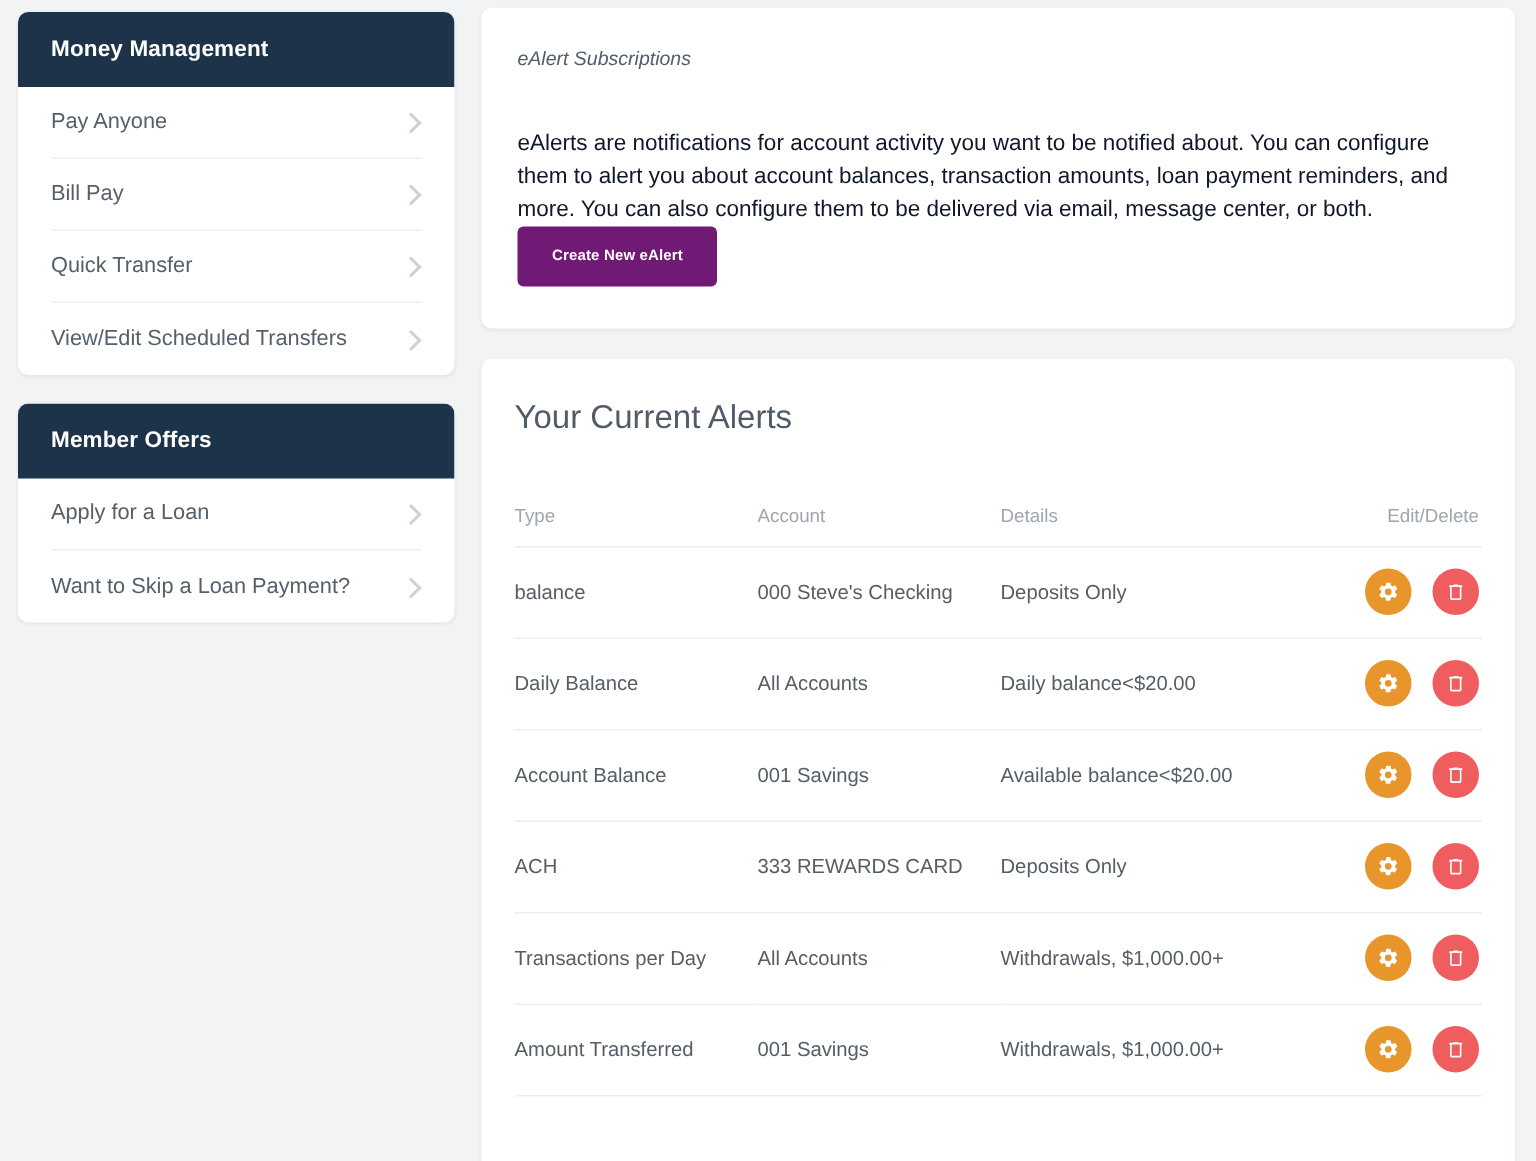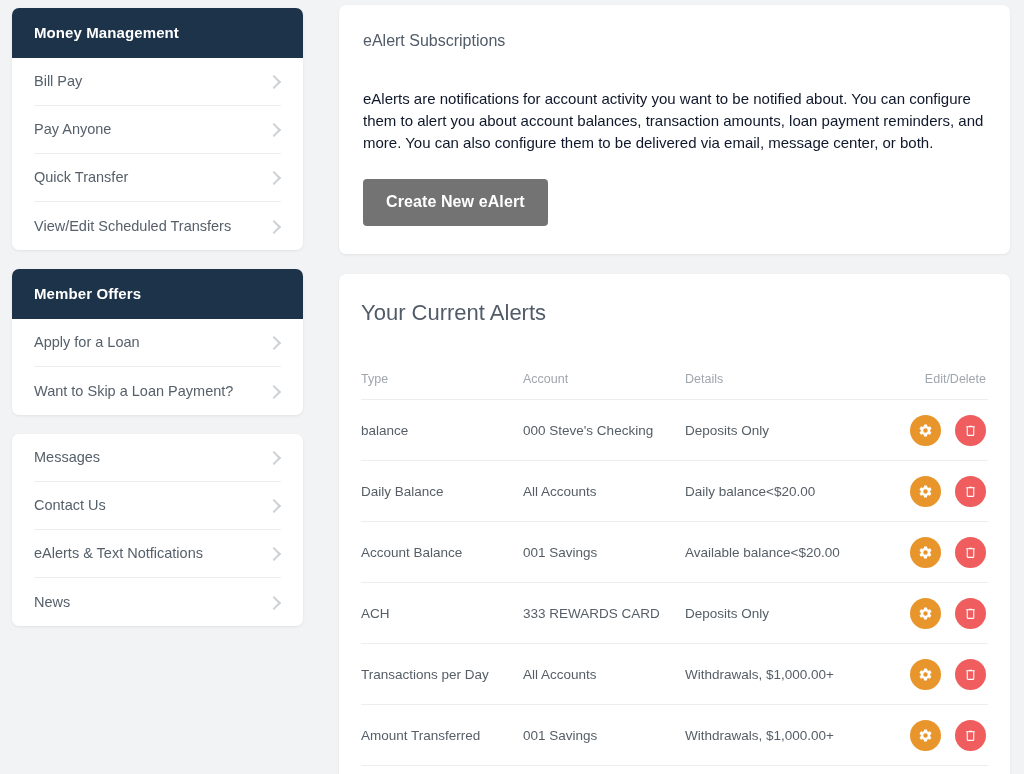--- a/index.html
+++ b/index.html
@@ -16,21 +16,21 @@
     color: #4d4d4d;
     -webkit-font-smoothing: antialiased;
   }
 
   .page {
     position: relative;
     width: 1024px;
     height: 774px;
     display: flex;
     align-items: flex-start;
-    gap: 36px;
+    gap: 18px;
     padding: 5px 14px 0 12px;
   }
 
   
   .sidebar {
     width: 291px;
     flex: 0 0 291px;
     display: flex;
     flex-direction: column;
     gap: 19px;
@@ -105,43 +105,43 @@
     background: #ffffff;
     border-radius: 7px;
     box-shadow: 0 1px 3px rgba(0,0,0,0.07);
   }
 
   .panel-intro {
     padding: 26px 24px 28px 24px;
   }
 
   .panel-title {
-    font-size: 16px;
+    font-size: 13px;
     color: #515c68;
     font-weight: normal;
     line-height: 1.2;
+    font-style: italic;
   }
 
   .intro-text {
     margin-top: 38px;
     font-size: 15px;
     line-height: 22px;
     color: #0f172a;
     max-width: 642px;
   }
 
   .btn-primary {
     display: inline-block;
-    margin-top: 25px;
-    background: #737373;
+    background: #701a75;
     color: #ffffff;
     border: none;
     border-radius: 4px;
     font-family: "Liberation Sans", sans-serif;
-    font-size: 16px;
+    font-size: 10px;
     font-weight: bold;
     padding: 14px 23px 15px 23px;
     cursor: pointer;
     letter-spacing: 0.1px;
   }
 
   
   .panel-alerts {
     padding: 26px 22px 0 22px;
     flex: 1 1 auto;
@@ -214,25 +214,25 @@
 <body>
 
 <div class="page">
 
   <aside class="sidebar">
 
     <section class="side-card">
       <div class="side-card-header">Money Management</div>
       <div class="side-card-body">
         <div class="side-item">
+          <span class="side-item-label">Pay Anyone</span>
+          <span class="chev"></span>
+        </div>
+        <div class="side-item">
           <span class="side-item-label">Bill Pay</span>
-          <span class="chev"></span>
-        </div>
-        <div class="side-item">
-          <span class="side-item-label">Pay Anyone</span>
           <span class="chev"></span>
         </div>
         <div class="side-item">
           <span class="side-item-label">Quick Transfer</span>
           <span class="chev"></span>
         </div>
         <div class="side-item">
           <span class="side-item-label">View/Edit Scheduled Transfers</span>
           <span class="chev"></span>
         </div>
@@ -247,38 +247,20 @@
           <span class="chev"></span>
         </div>
         <div class="side-item">
           <span class="side-item-label">Want to Skip a Loan Payment?</span>
           <span class="chev"></span>
         </div>
       </div>
     </section>
 
     <section class="side-card">
-      <div class="side-card-body">
-        <div class="side-item">
-          <span class="side-item-label">Messages</span>
-          <span class="chev"></span>
-        </div>
-        <div class="side-item">
-          <span class="side-item-label">Contact Us</span>
-          <span class="chev"></span>
-        </div>
-        <div class="side-item">
-          <span class="side-item-label">eAlerts &amp; Text Notfications</span>
-          <span class="chev"></span>
-        </div>
-        <div class="side-item">
-          <span class="side-item-label">News</span>
-          <span class="chev"></span>
-        </div>
-      </div>
     </section>
 
   </aside>
 
   <main class="main">
 
     <section class="panel panel-intro">
       <h1 class="panel-title">eAlert Subscriptions</h1>
       <p class="intro-text">eAlerts are notifications for account activity you want to be notified about. You can configure them to alert you about account balances, transaction amounts, loan payment reminders, and more. You can also configure them to be delivered via email, message center, or both.</p>
       <button class="btn-primary">Create New eAlert</button>

